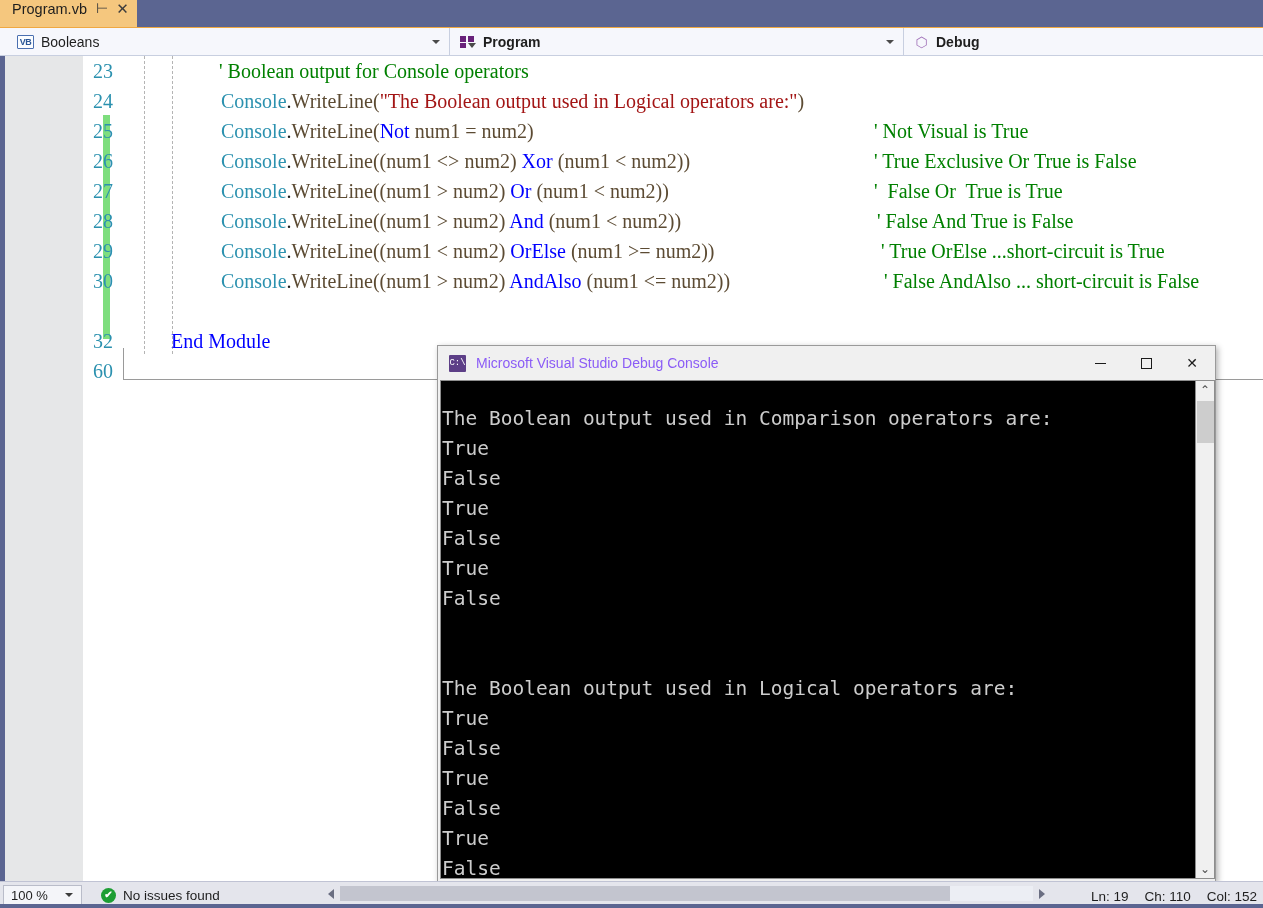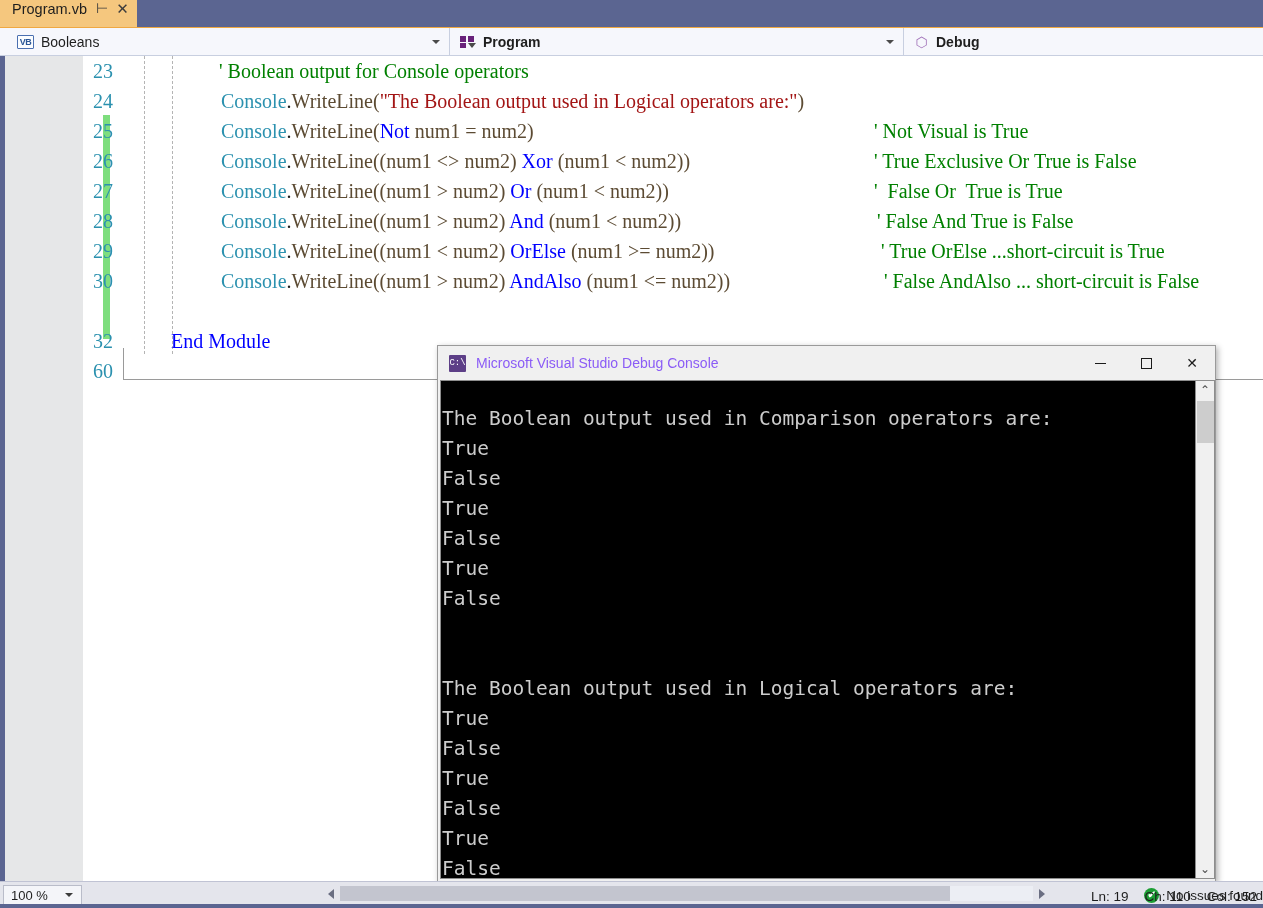--- a/index.html
+++ b/index.html
@@ -153,21 +153,21 @@
   .k-cmt  { color: #008000; }
   .k-op   { color: #5c4b33; }
   .k-plain{ color: #1f1f1f; }
 
   
   .statusbar {
     position: absolute; left: 0; bottom: 0; width: 1263px; height: 27px;
     background: #e4e5ec;
     border-top: 1px solid #c0c3d4;
     box-sizing: border-box;
-    display: flex; align-items: center; justify-content: space-between;
+    display: flex; align-items: center;
   }
   .statusbar::after {
     content: ""; position: absolute; left: 0; bottom: 0;
     width: 1263px; height: 4px; background: #5b6591;
   }
   .zoom-box {
     width: 79px; height: 21px; margin-left: 3px;
     background: #f4f5f9; border: 1px solid #b9bcc9;
     box-sizing: border-box;
     display: flex; align-items: center; position: relative;

